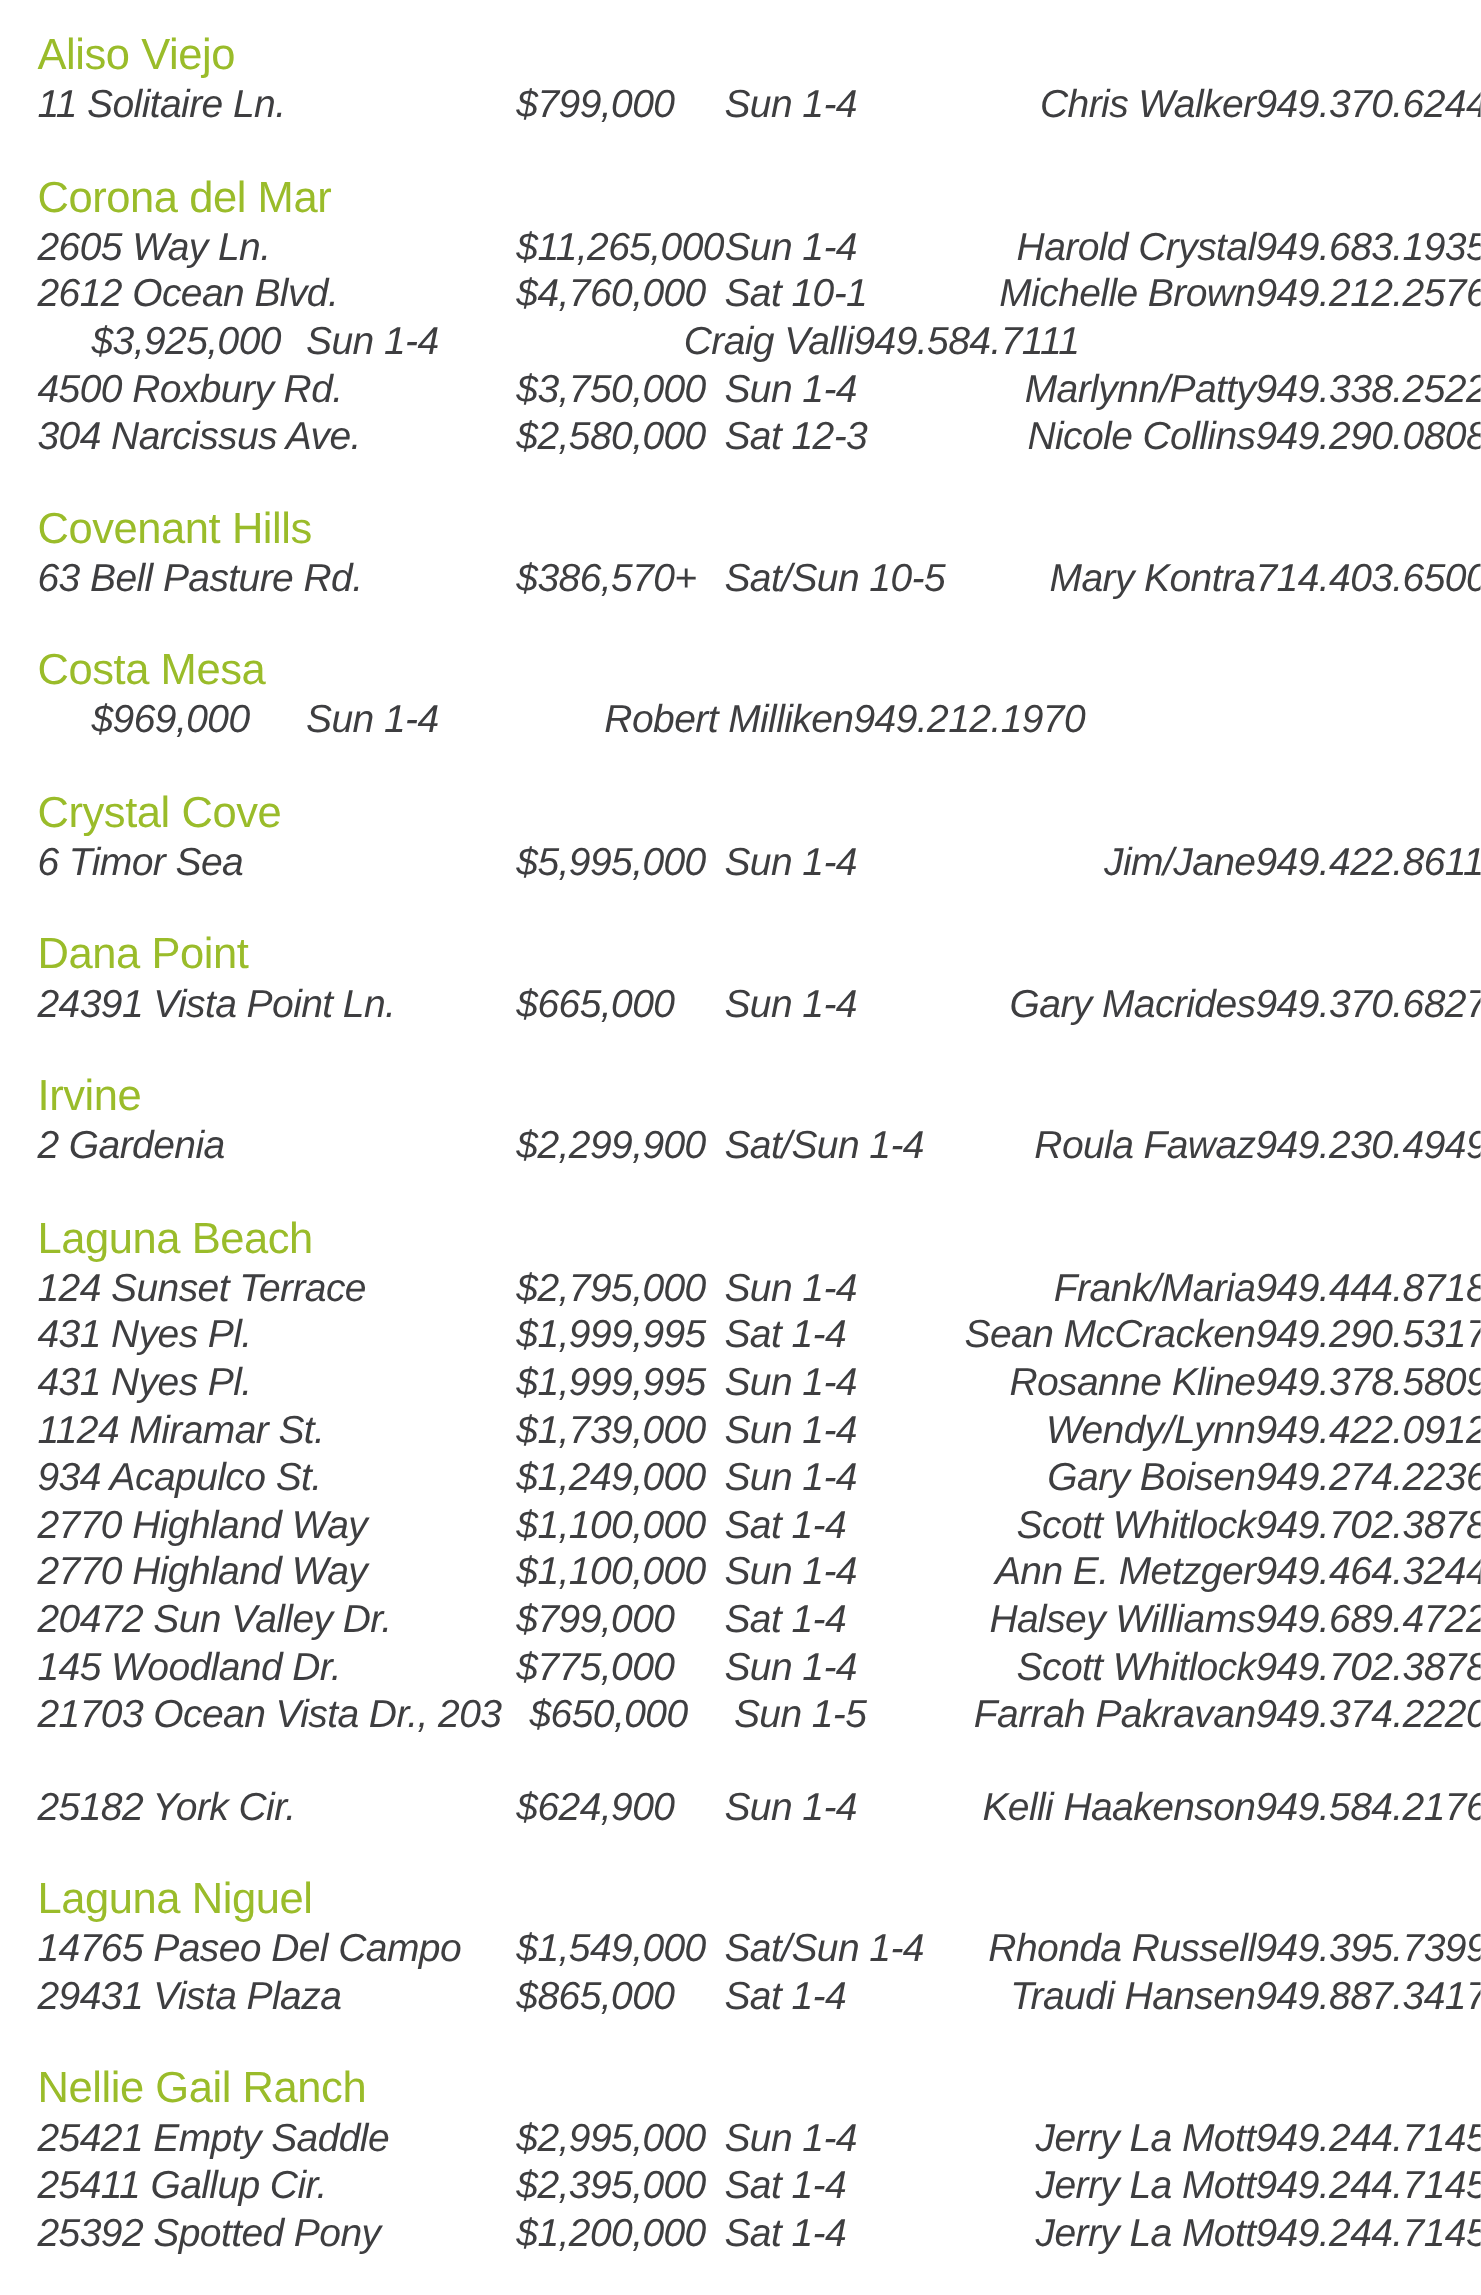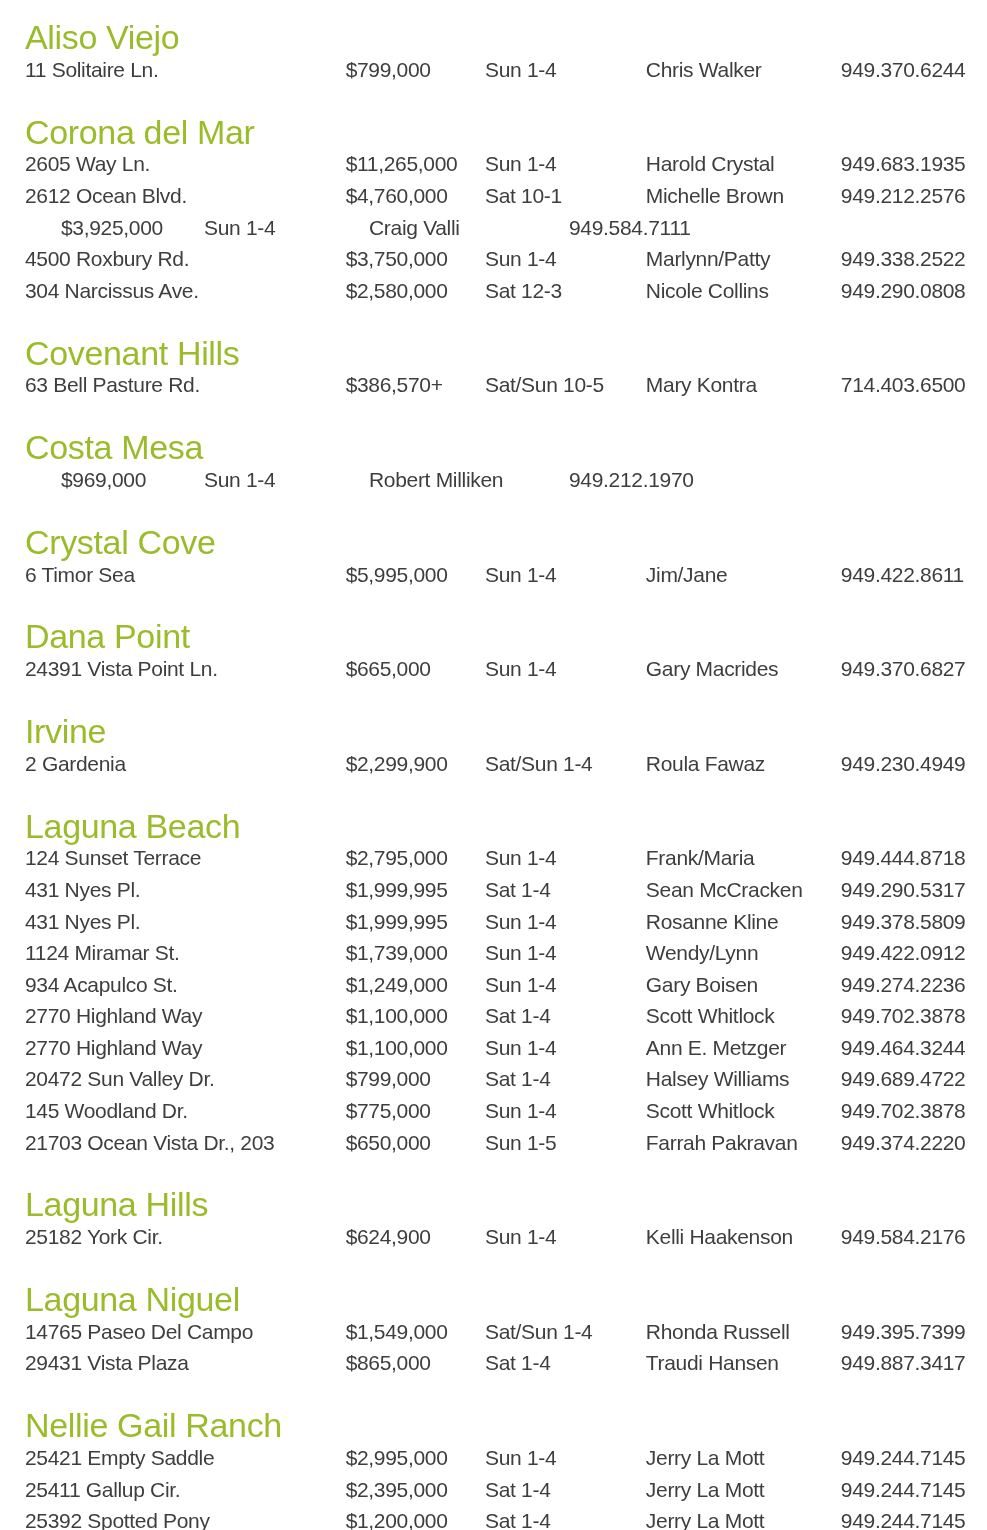--- a/index.html
+++ b/index.html
@@ -18,39 +18,40 @@
     overflow:hidden;
   }
   .page{
     padding:21px 0 0 25px;
   }
   .city-section{
     margin:0 0 30px 0;
   }
   .city-heading{
     margin:0;
-    font-size:34px;
+    font-size:29px;
     line-height:33px;
     font-weight:400;
     letter-spacing:-0.01em;
     color:var(--green);
   }
   .listing-row{
     display:flex;
     align-items:center;
     height:31.6px;
-    font-size:21px;
+    font-size:26px;
     letter-spacing:-0.015em;
     white-space:nowrap;
+    font-style:italic;
   }
   .cell{display:block;overflow:visible;}
   .c-address{width:292px;}
   .c-price{width:143px;margin-left:36px;}
   .c-time{width:165px;}
-  .c-agent{width:200px;}
+  .c-agent{width:200px;text-align:right;}
   .c-phone{width:150px;}
 </style>
 </head>
 <body>
 
 <div class="page" id="listings-root">
   <section class="city-section">
     <h2 class="city-heading">Aliso Viejo</h2>
     <div>
   <div class="listing-row">
@@ -250,21 +251,20 @@
     <span class="cell c-address">21703 Ocean Vista Dr., 203</span>
     <span class="cell c-price">$650,000</span>
     <span class="cell c-time">Sun 1-5</span>
     <span class="cell c-agent">Farrah Pakravan</span>
     <span class="cell c-phone">949.374.2220</span>
   </div>
 </div>
   </section>
 
   <section class="city-section">
-    <h2 class="city-heading">Laguna Hills</h2>
     <div>
   <div class="listing-row">
     <span class="cell c-address">25182 York Cir.</span>
     <span class="cell c-price">$624,900</span>
     <span class="cell c-time">Sun 1-4</span>
     <span class="cell c-agent">Kelli Haakenson</span>
     <span class="cell c-phone">949.584.2176</span>
   </div>
 </div>
   </section>

